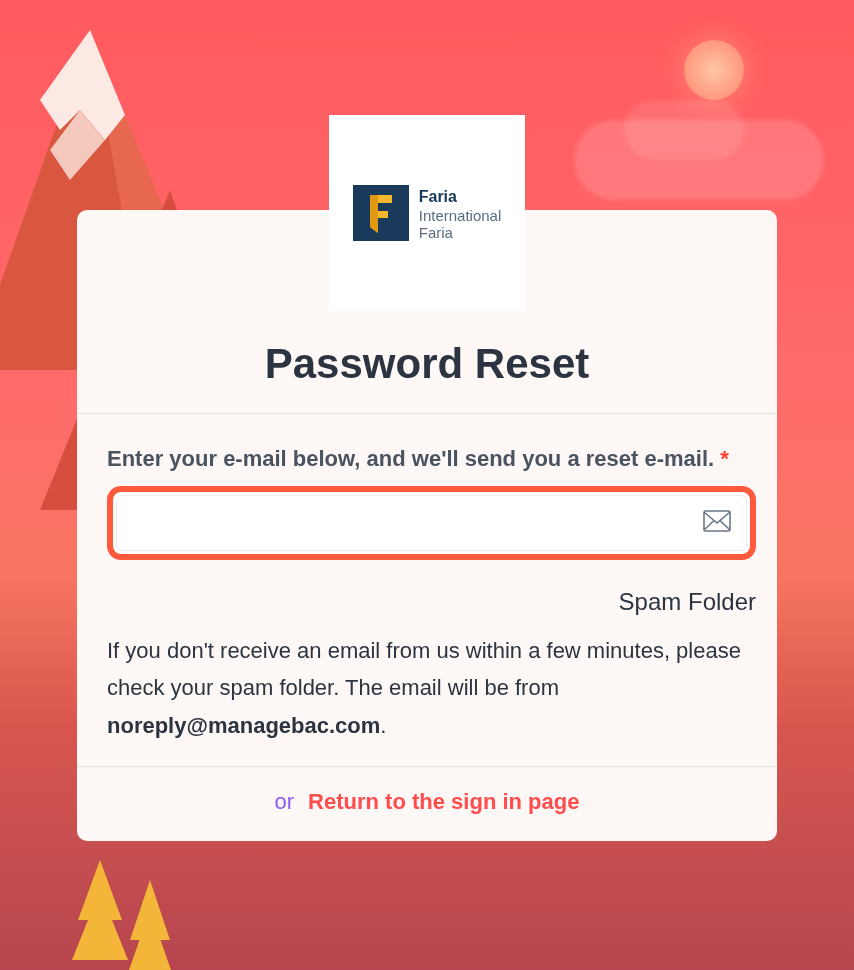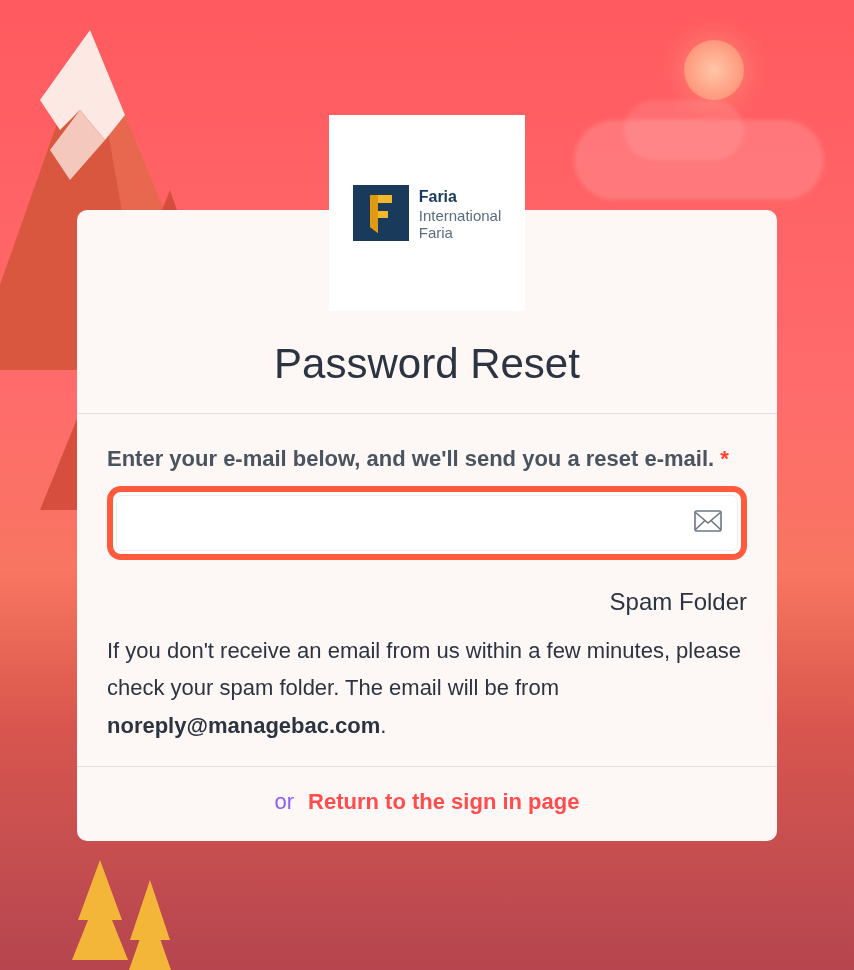--- a/index.html
+++ b/index.html
@@ -109,33 +109,33 @@
       transform: translateX(-50%);
       width: 700px;
       background: #fdf7f6;
       border-radius: 10px;
       z-index: 2;
       padding-bottom: 0;
     }
     .panel-title {
       text-align: center;
       font-size: 42px;
-      font-weight: 400;
+      font-weight: 700;
       color: #2b3440;
       padding-top: 130px;
       padding-bottom: 25px;
     }
     .divider {
       height: 1px;
       background: #e3e0e0;
       width: 100%;
     }
 
     .section {
-      padding: 28px 30px 22px 30px;
+      padding: 28px 21px 22px 30px;
     }
 
     .field-label {
       color: #4a5460;
       font-size: 22px;
       font-weight: 600;
       line-height: 1.55;
     }
     .required { color: #ff4136; font-weight: 600; }
 

